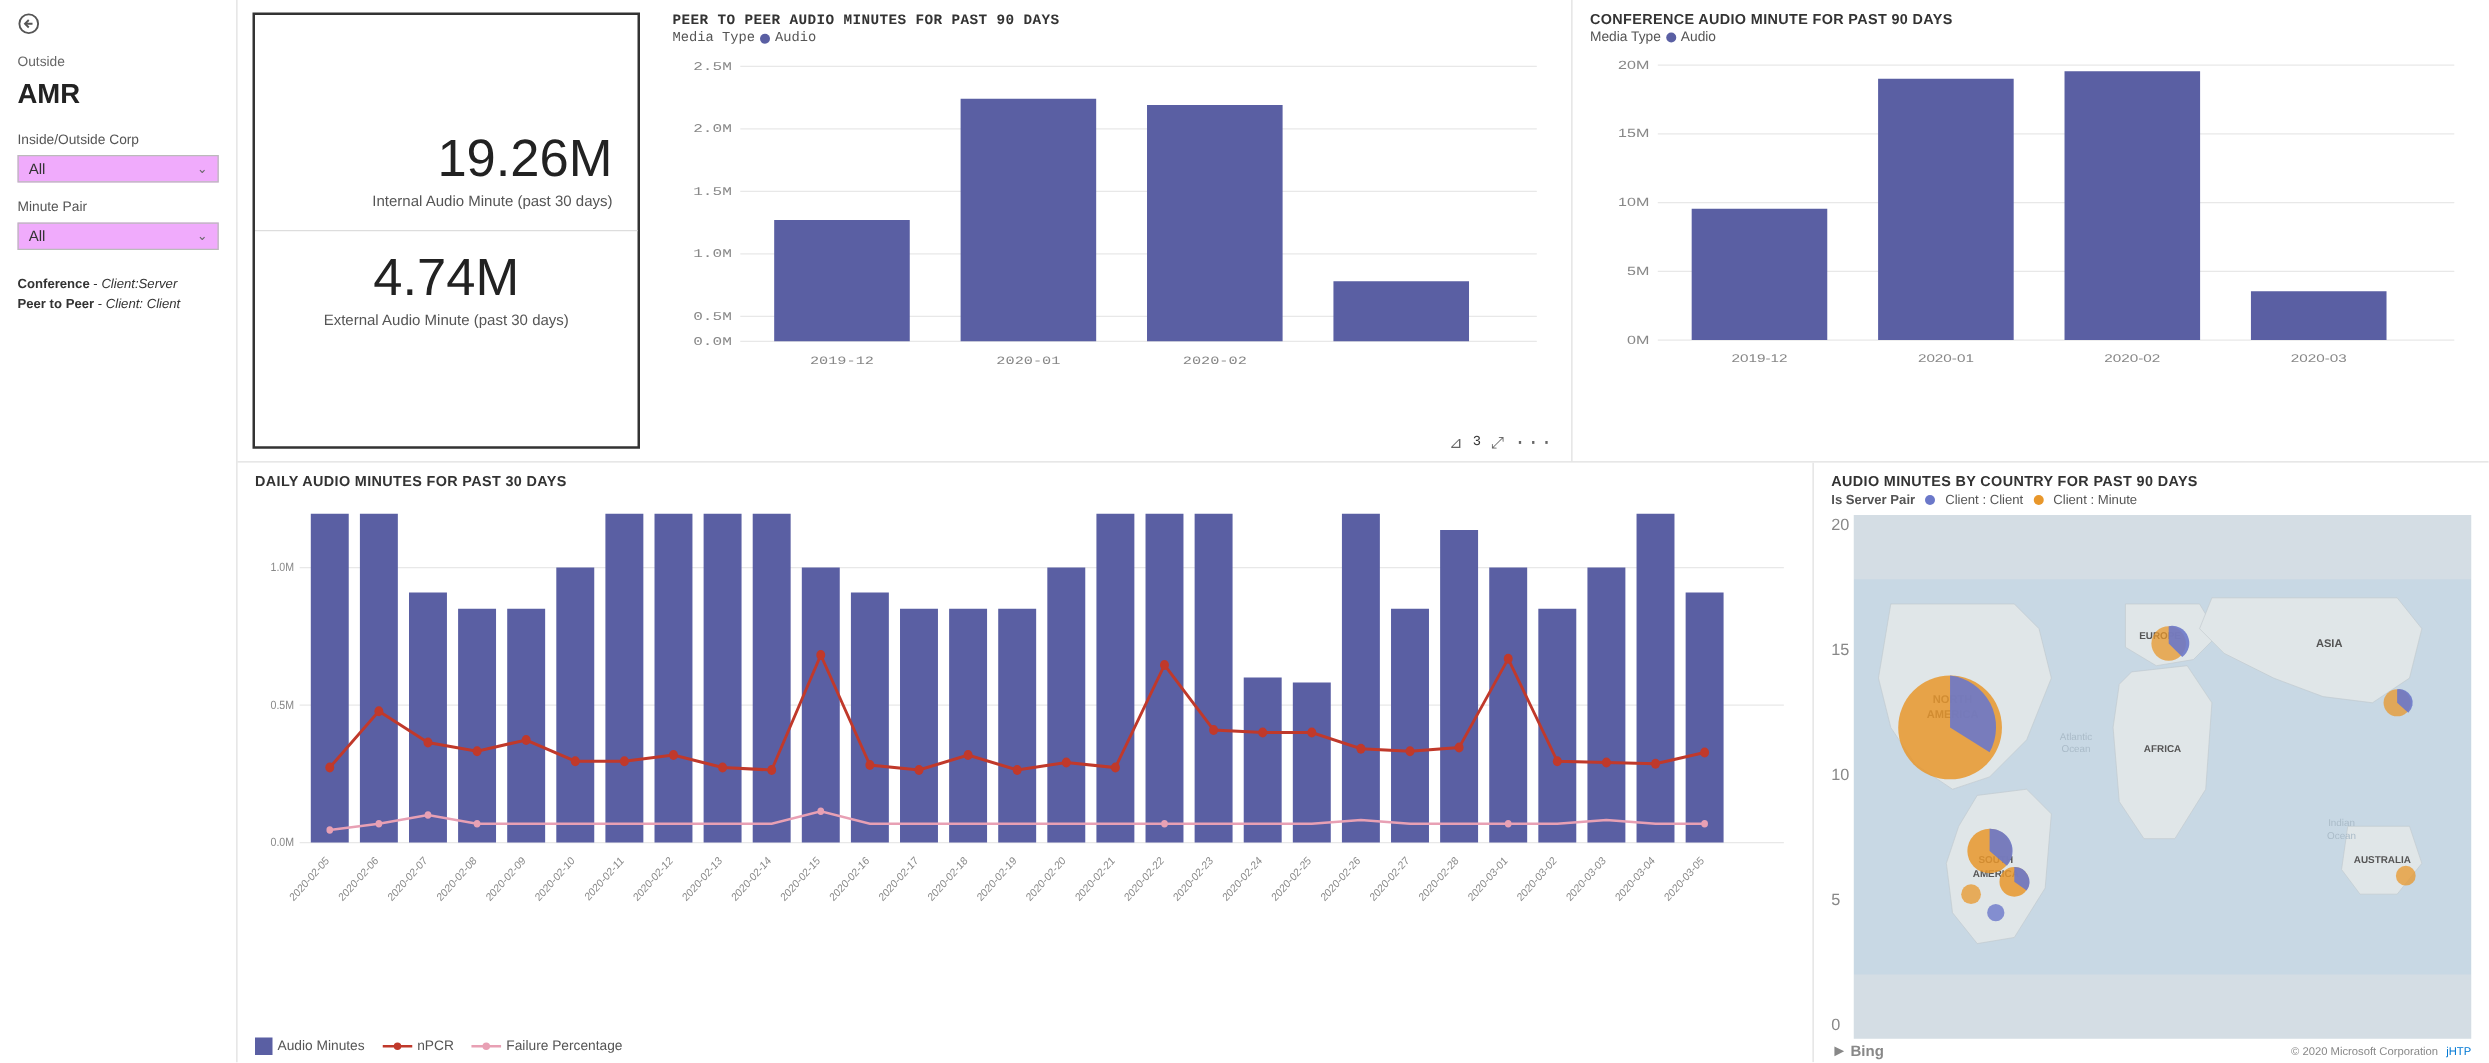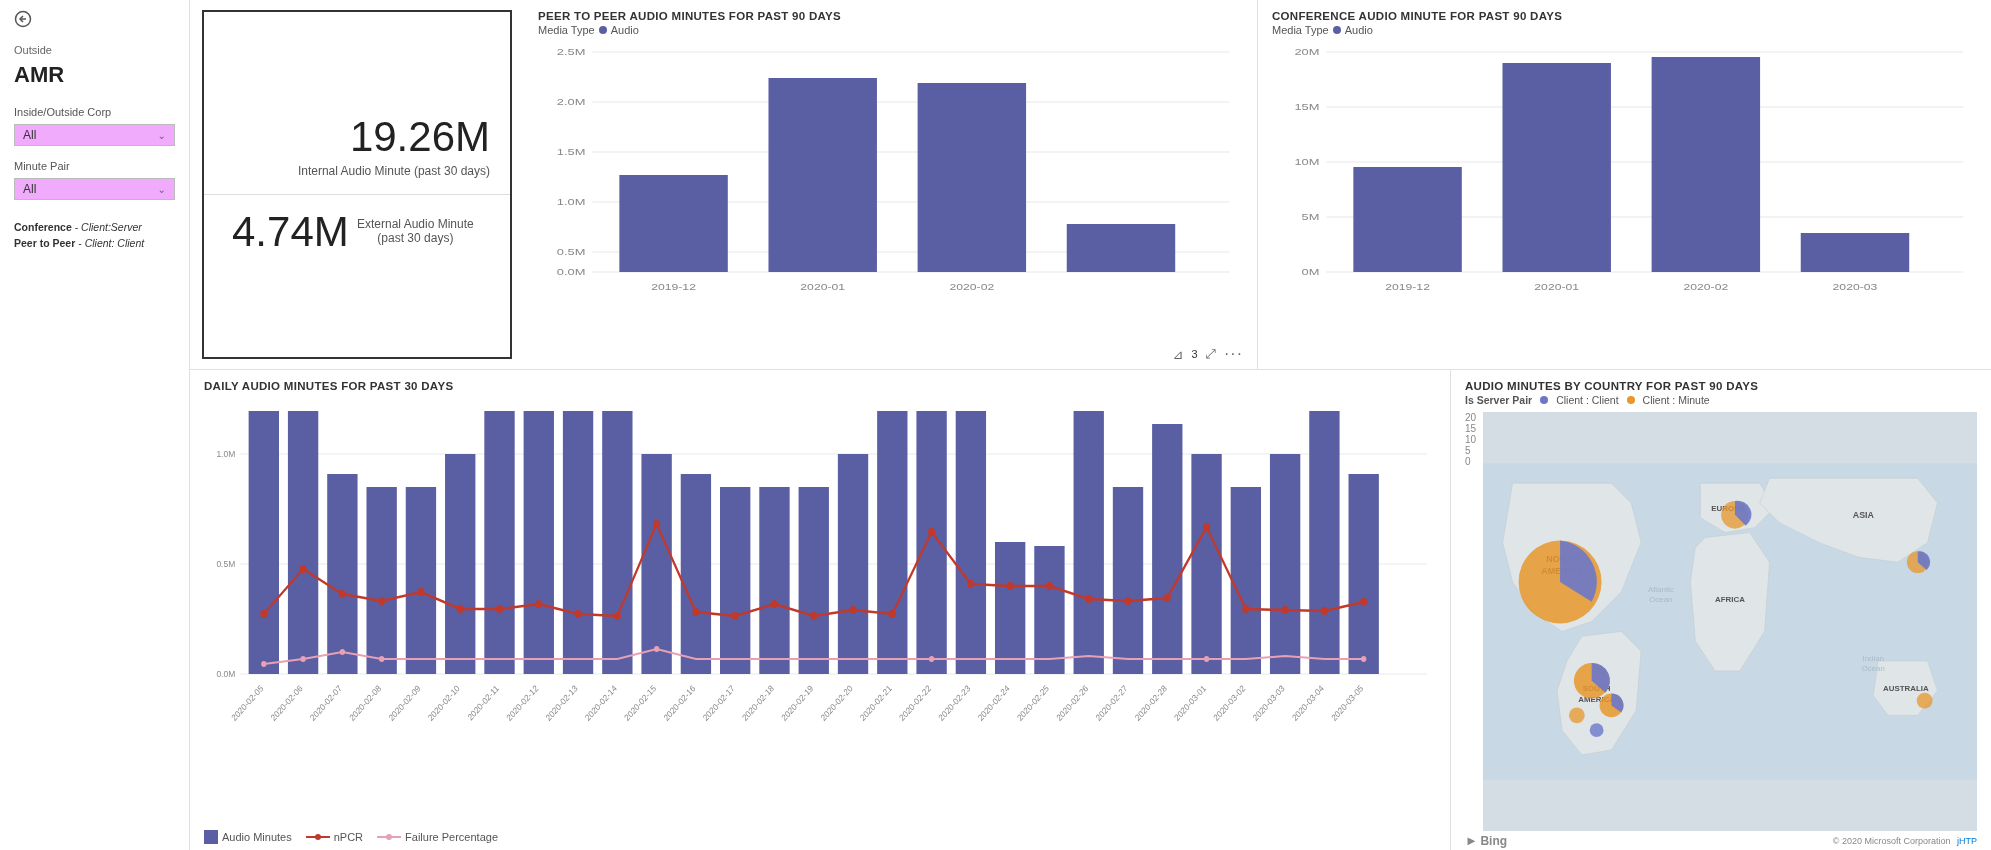--- a/index.html
+++ b/index.html
@@ -133,22 +133,22 @@
 
     .metric-label {
       font-size: 12px;
       color: #555;
       text-align: center;
       margin-top: 6px;
     }
 
     .metric-bottom {
       display: flex;
-      flex-direction: row;
-      align-items: flex-start;
+      flex-direction: column;
+      align-items: center;
       padding: 16px 28px 20px;
       width: 100%;
     }
 
     
     .chart-panel {
       flex: 1;
       display: flex;
       flex-direction: column;
       padding: 10px 14px 4px;
@@ -325,21 +325,21 @@
         <div class="metric-top">
           <div class="metric-value">19.26M</div>
           <div class="metric-label">Internal Audio Minute (past 30 days)</div>
         </div>
         <div class="metric-bottom">
           <div class="metric-value">4.74M</div>
           <div class="metric-label">External Audio Minute (past 30 days)</div>
         </div>
       </div>
 
-      <div class="chart-panel" style="border-right:1px solid #e0e0e0;">
+      <div class="chart-panel" style="border-right:1px solid #e0e0e0;font-family:Liberation Mono, monospace;">
         <div class="chart-title">PEER TO PEER AUDIO MINUTES FOR PAST 90 DAYS</div>
         <div class="media-type-label">
           <span>Media Type</span>
           <span class="dot" style="background:#5a5fa3;"></span>
           <span>Audio</span>
         </div>
         <div class="chart-area">
           <svg width="100%" height="260" viewBox="0 0 520 260" preserveAspectRatio="none">
 
             <line class="gridline" x1="40" y1="10" x2="510" y2="10"></line>
@@ -623,21 +623,21 @@
 
         <div class="is-server-pair">
           <span class="label">Is Server Pair</span>
           <span class="dot" style="background:#6b78c9;"></span>
           <span>Client : Client</span>
           <span class="dot" style="background:#e8972b;"></span>
           <span>Client : Minute</span>
         </div>
 
         <div style="display:flex;flex:1;gap:0;">
-          <div style="width:18px;display:flex;flex-direction:column;font-size:10px;color:#888;padding:4px 0;">
+          <div style="width:18px;display:flex;flex-direction:column;justify-content:space-between;font-size:13px;color:#888;padding:4px 0;">
             <span>20</span>
             <span>15</span>
             <span>10</span>
             <span>5</span>
             <span>0</span>
           </div>
 
           <div class="map-container" style="flex:1;">
 
             <svg width="100%" height="100%" viewBox="0 0 500 320" preserveAspectRatio="xMidYMid meet">

